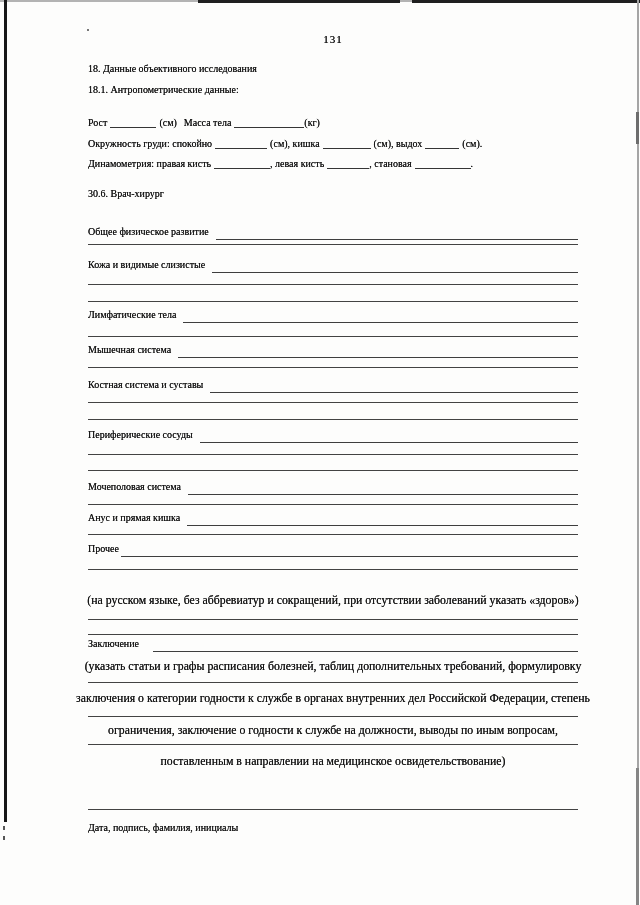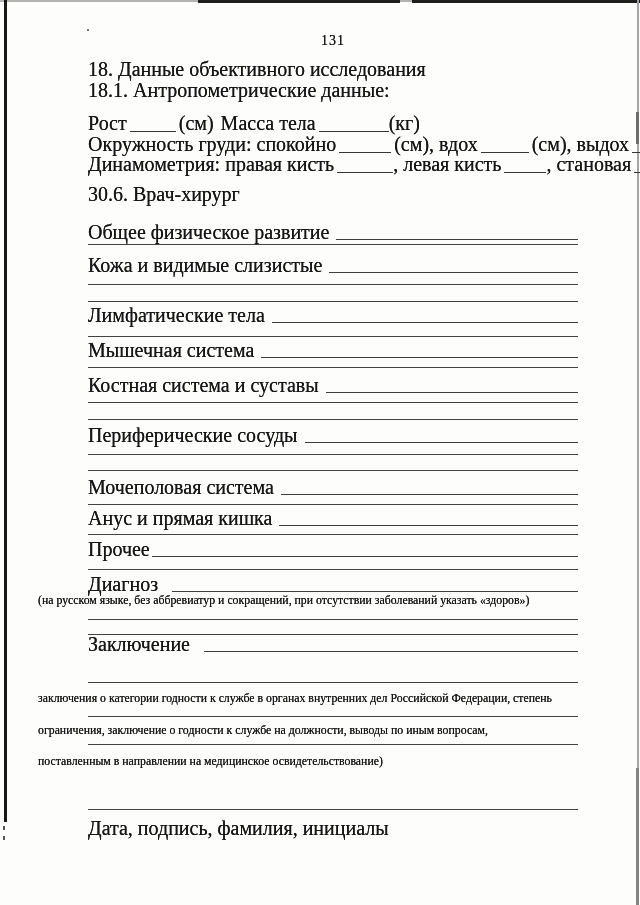--- a/index.html
+++ b/index.html
@@ -2,29 +2,29 @@
 <html><head>
 <meta charset="utf-8">
 <style>
   html,body{margin:0;padding:0;background:#fff;}
   .page{
     position:relative;width:640px;height:905px;background:#fdfdfc;
     font-family:"Liberation Serif","DejaVu Serif",serif;color:#161616;
     overflow:hidden;text-shadow:0 0 .35px #222;
   }
   .content{position:absolute;left:88px;top:0;width:490px;height:100%;}
-  .pagenum{position:absolute;top:33px;left:0;width:490px;text-align:center;font-size:14px;letter-spacing:1px;}
-  .row{position:absolute;left:0;width:490px;font-size:20px;line-height:16px;white-space:nowrap;}
+  .pagenum{position:absolute;top:33px;left:0;width:490px;text-align:center;font-size:11px;letter-spacing:1px;}
+  .row{position:absolute;left:0;width:490px;font-size:10px;line-height:16px;white-space:nowrap;}
   .frow{display:flex;height:16px;}
   .frow .lbl{white-space:nowrap;line-height:16px;}
   .fill{flex:1;border-bottom:1.4px solid #3e3e3e;margin-left:7px;}
   .fill.tight{margin-left:2px;}
   .fill.wide{margin-left:14px;}
   .hr{position:absolute;left:0;width:490px;height:0;border-top:1.5px solid #434343;}
-  .hint{position:absolute;left:-50px;width:590px;text-align:left;font-size:11.8px;line-height:14px;white-space:nowrap;}
+  .hint{position:absolute;left:-50px;width:590px;text-align:center;font-size:11.8px;line-height:14px;white-space:nowrap;}
   .blank{display:inline-block;border-bottom:1.2px solid #353535;height:4px;vertical-align:-2px;margin:0 3px;}
   .blank.nr{margin-right:0;}
   .gap10{margin-left:7px;}
   
   .edge-left{position:absolute;left:4px;top:0;width:2.5px;height:822px;background:#171717;}
   .edge-mark{position:absolute;background:#555;}
   .edge-top-base{position:absolute;left:0;top:0;width:640px;height:2px;background:#b3b3b3;}
   .edge-top-dark1{position:absolute;left:198px;top:0;width:202px;height:2.5px;background:#1f1f1f;}
   .edge-top-dark2{position:absolute;left:412px;top:0;width:228px;height:2.5px;background:#1f1f1f;}
   .edge-right{position:absolute;left:637px;top:0;width:2px;height:905px;background:#a5a5a5;}
@@ -53,21 +53,21 @@
     <div class="pagenum">131</div>
 
     <div class="row" style="top:61px;">18. Данные объективного исследования</div>
     <div class="row" style="top:82px;">18.1. Антропометрические данные:</div>
 
     <div class="row" style="top:115px;">
       <span>Рост</span><span class="blank" style="width:46px;"></span><span>(см)</span><span class="gap10">Масса тела</span><span class="blank nr" style="width:70px;"></span><span>(кг)</span>
     </div>
 
     <div class="row" style="top:136px;">
-      <span>Окружность груди: спокойно</span><span class="blank" style="width:52px;"></span><span>(см), вдох</span><span class="blank" style="width:48px;"></span><span>(см), выдох</span><span class="blank" style="width:34px;"></span><span>(см).</span>
+      <span>Окружность груди: спокойно</span><span class="blank" style="width:52px;"></span><span>(см), кишка</span><span class="blank" style="width:48px;"></span><span>(см), выдох</span><span class="blank" style="width:34px;"></span><span>(см).</span>
     </div>
 
     <div class="row" style="top:156px;">
       <span>Динамометрия: правая кисть</span><span class="blank nr" style="width:56px;"></span><span>, левая кисть</span><span class="blank nr" style="width:42px;"></span><span>, становая</span><span class="blank nr" style="width:56px;"></span><span>.</span>
     </div>
 
     <div class="row" style="top:186px;">30.6. Врач-хирург</div>
 
     <div class="row frow" style="top:224px;">
       <span class="lbl">Общее физическое развитие</span>
@@ -119,32 +119,29 @@
         <span class="fill"></span>
     </div>
     <div class="hr" style="top:534px;"></div>
 
     <div class="row frow" style="top:541px;">
       <span class="lbl">Прочее</span>
         <span class="fill tight"></span>
     </div>
     <div class="hr" style="top:569px;"></div>
 
-    <div class="row frow" style="top:576px;">
-      <span class="lbl">Диагноз</span>
-        <span class="fill wide"></span>
-    </div>
     <div class="hint" style="top:593px;">(на русском языке, без аббревиатур и сокращений, при отсутствии заболеваний указать «здоров»)</div>
     <div class="hr" style="top:619px;"></div>
     <div class="hr" style="top:634px;"></div>
 
     <div class="row frow" style="top:636px;">
       <span class="lbl">Заключение</span>
         <span class="fill wide"></span>
     </div>
+    <div class="hint" style="top:659px;">(указать статьи и графы расписания болезней, таблиц дополнительных требований, формулировку</div>
     <div class="hr" style="top:682px;"></div>
     <div class="hint" style="top:691px;">заключения о категории годности к службе в органах внутренних дел Российской Федерации, степень</div>
     <div class="hr" style="top:716px;"></div>
     <div class="hint" style="top:723px;">ограничения, заключение о годности к службе на должности, выводы по иным вопросам,</div>
     <div class="hr" style="top:744px;"></div>
     <div class="hint" style="top:754px;">поставленным в направлении на медицинское освидетельствование)</div>
 
     <div class="row" style="top:779px;margin-top:41px;">Дата, подпись, фамилия, инициалы</div>
     <div class="hr" style="top:809px;"></div>
 

